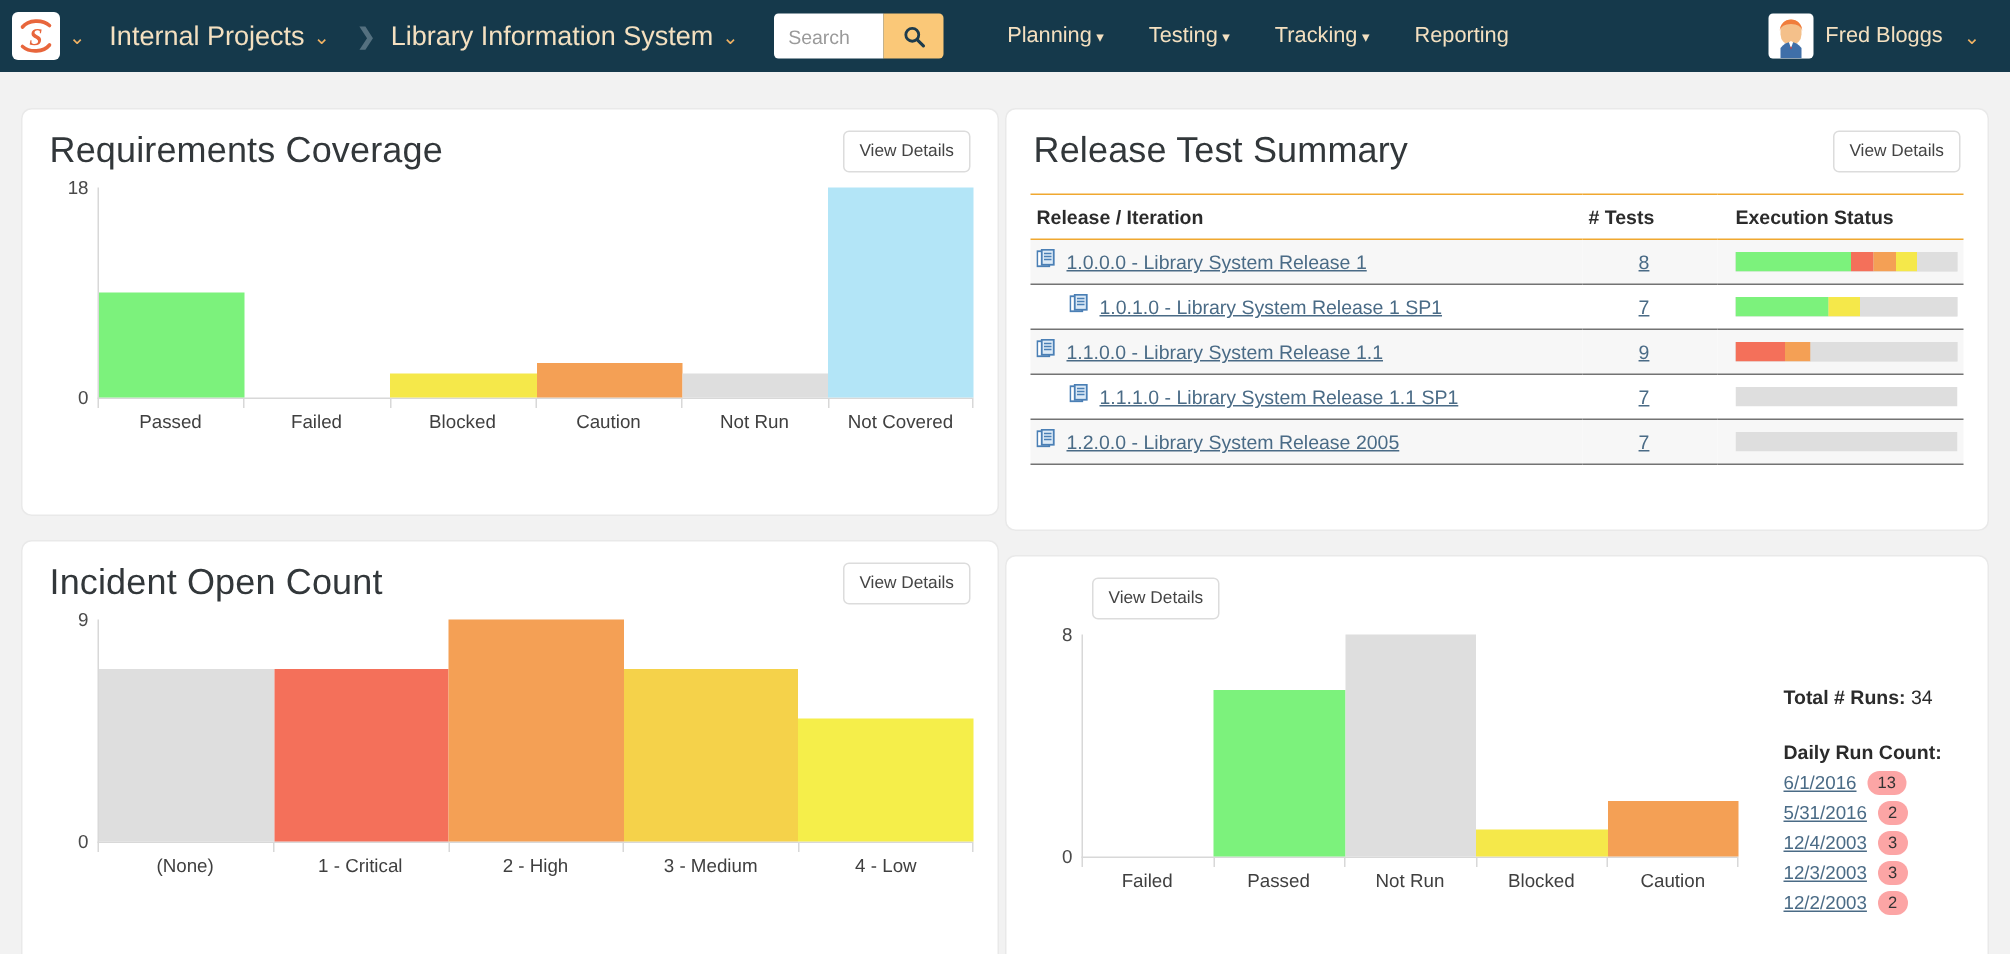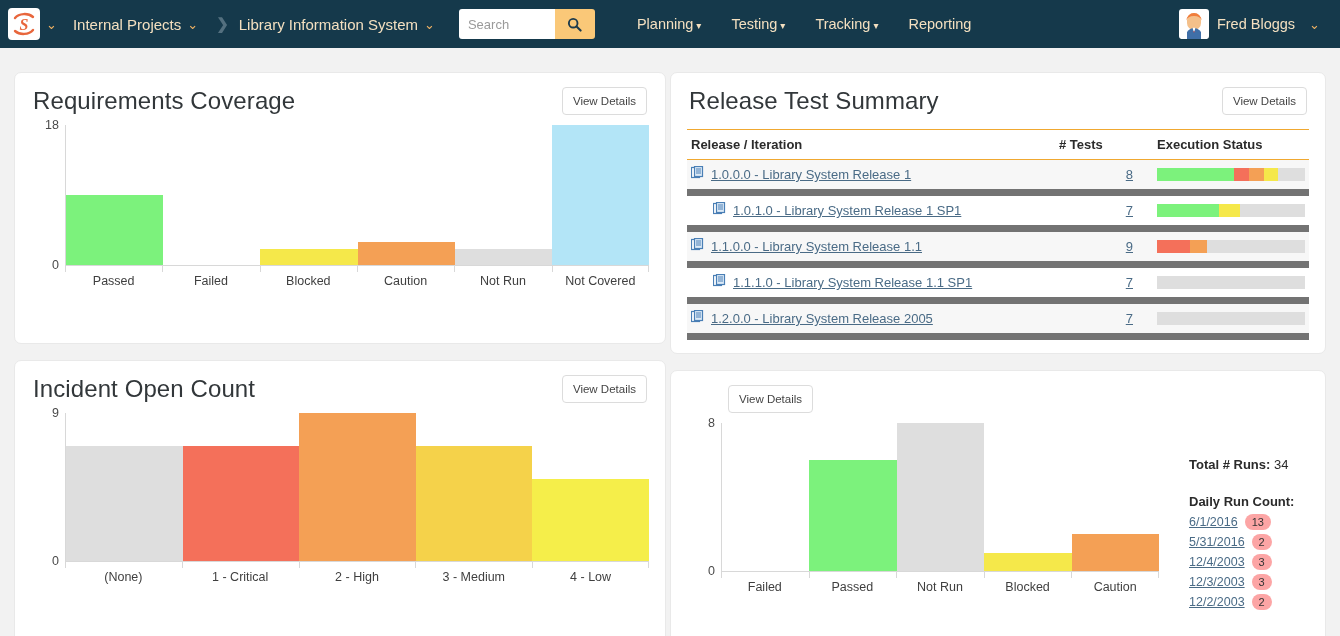--- a/index.html
+++ b/index.html
@@ -34,38 +34,38 @@
   .logo-box svg { display:block; }
   .caret {
     color: #f0b263;
     font-size: 13px;
     margin: 0 6px;
     line-height: 1;
     flex: 0 0 auto;
   }
   .nav-proj {
     color: #f4e0c0;
-    font-size: 15px;
+    font-size: 18px;
     margin-left: 10px;
     white-space: nowrap;
     text-align: center;
   }
   .sep-chevron {
     color: #54707f;
     font-size: 15px;
     font-weight: bold;
     margin: 0 10px 0 12px;
   }
   .search-wrap {
     display: flex;
     align-items: center;
     margin-left: 18px;
   }
   .search-input {
-    width: 96px;
+    width: 73px;
     height: 30px;
     border: none;
     border-radius: 3px 0 0 3px;
     padding: 0 9px;
     font-size: 13px;
     font-family: "Liberation Sans", sans-serif;
     color: #333;
     background: #fff;
     outline: none;
     box-sizing: border-box;
@@ -225,21 +225,22 @@
     font-weight: bold;
     color: #2b2b2b;
     text-align: left;
     padding: 7px 4px;
     border-top: 1px solid #f0a830;
     border-bottom: 1px solid #f0a830;
   }
   .rts-table td {
     padding: 6px 4px;
     vertical-align: middle;
-    border-bottom: 7px solid #737373;
+    border-bottom: 1px solid #737373;
+    text-align: center;
   }
   .rts-table tbody tr:nth-child(odd) { background: #f7f7f7; }
   .th-tests, .td-tests { text-align: right; width: 74px; padding-right: 12px !important; }
   .th-status, .td-status { width: 148px; padding-left: 12px !important; }
   .rel-link {
     color: #4a6b86;
     text-decoration: underline;
     font-size: 13px;
     cursor: pointer;
   }

